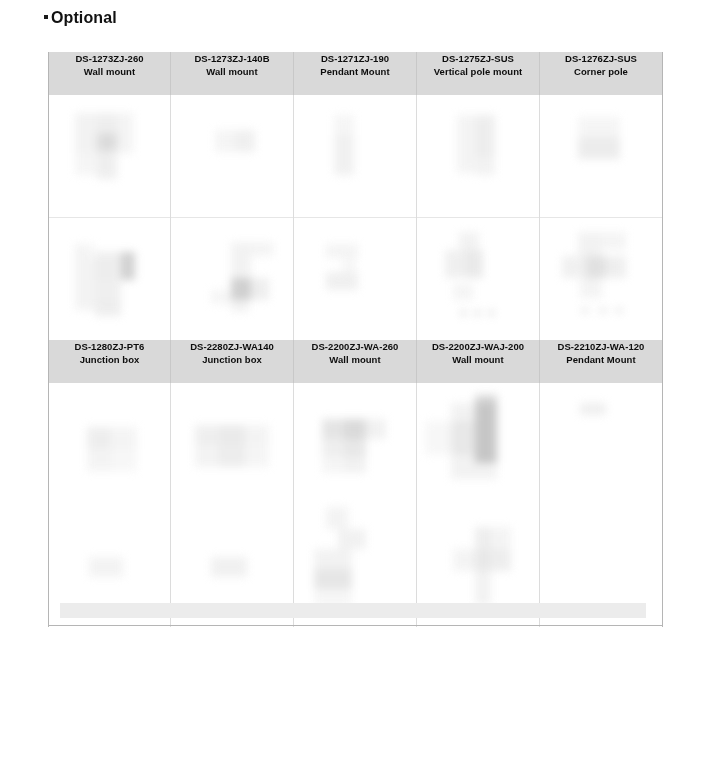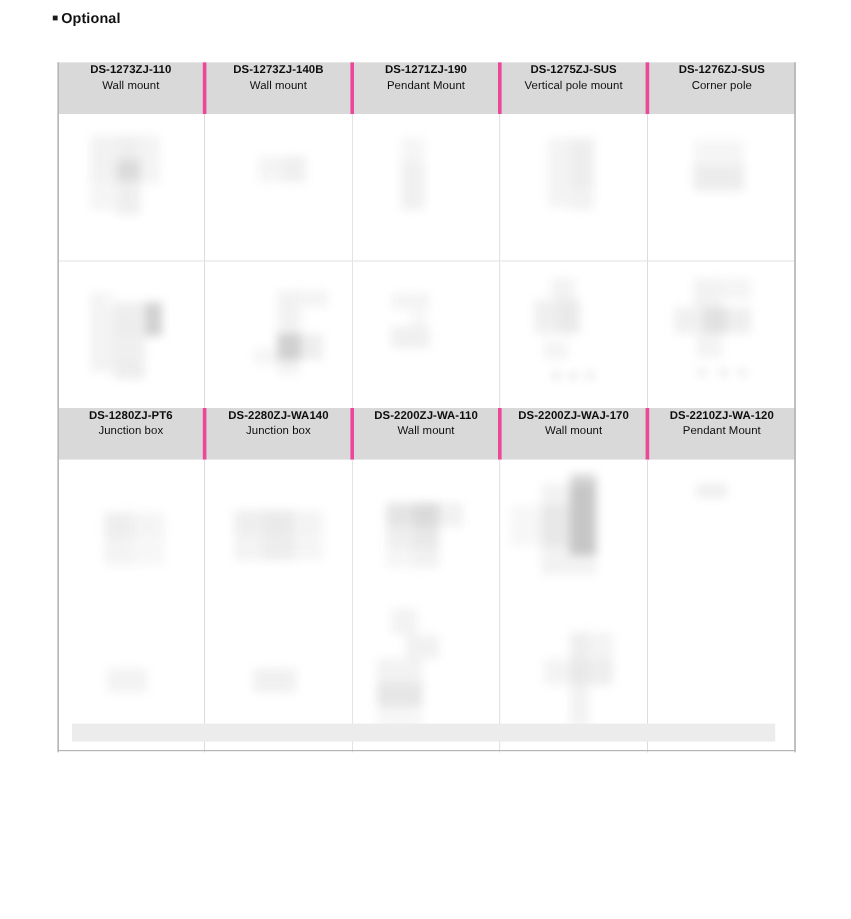--- a/index.html
+++ b/index.html
@@ -44,21 +44,21 @@
     margin-bottom: 1px;
   }
   .h-title {
     font-size: 14.5px;
     font-weight: bold;
     letter-spacing: 0.1px;
     line-height: 1.2;
     color: #111111;
   }
   .h-sub {
-    font-size: 12px;
+    font-size: 16px;
     font-weight: bold;
     letter-spacing: 0.1px;
     line-height: 1.2;
     color: #111111;
   }
 
   
   .acc-table {
     position: absolute;
     left: 48px;
@@ -70,35 +70,35 @@
   .acc-table td {
     padding: 0;
     vertical-align: top;
   }
 
   .hdr-cell {
     background: #d9d9d9;
     height: 43px;
     text-align: center;
     vertical-align: middle;
-    border-left: 3px solid #ec4899;
+    border-left: 1px solid #ec4899;
     border-right: 1px solid #c8c8c8;
   }
   .hdr-cell:first-child { border-left: 1px solid #b5b5b5; }
   .hdr-cell:last-child  { border-right: 1px solid #b5b5b5; }
   .hdr-model {
     font-size: 9.5px;
     font-weight: bold;
     line-height: 13px;
     color: #0d0d0d;
     letter-spacing: 0.05px;
   }
   .hdr-desc {
     font-size: 9.5px;
-    font-weight: normal;
+    font-weight: bold;
     line-height: 13px;
     color: #0d0d0d;
     letter-spacing: 0.05px;
   }
 
   .img-cell {
     height: 122px;
     border-left: 1px solid #dcdcdc;
     border-right: 1px solid #dcdcdc;
     position: relative;
@@ -152,21 +152,21 @@
     <col style="width:122px">
       <col style="width:123px">
       <col style="width:123px">
       <col style="width:123px">
       <col style="width:123px">
   </colgroup>
 
   <tbody>
       <tr>
     <td class="hdr-cell">
-      <div class="hdr-model">DS-1273ZJ-110</div>
+      <div class="hdr-model">DS-1273ZJ-260</div>
       <div class="hdr-desc">Wall mount</div>
     </td>
     <td class="hdr-cell">
       <div class="hdr-model">DS-1273ZJ-140B</div>
       <div class="hdr-desc">Wall mount</div>
     </td>
     <td class="hdr-cell">
       <div class="hdr-model">DS-1271ZJ-190</div>
       <div class="hdr-desc">Pendant Mount</div>
     </td>
@@ -277,25 +277,25 @@
   <tr>
     <td class="hdr-cell">
       <div class="hdr-model">DS-1280ZJ-PT6</div>
       <div class="hdr-desc">Junction box</div>
     </td>
     <td class="hdr-cell">
       <div class="hdr-model">DS-2280ZJ-WA140</div>
       <div class="hdr-desc">Junction box</div>
     </td>
     <td class="hdr-cell">
-      <div class="hdr-model">DS-2200ZJ-WA-110</div>
+      <div class="hdr-model">DS-2200ZJ-WA-260</div>
       <div class="hdr-desc">Wall mount</div>
     </td>
     <td class="hdr-cell">
-      <div class="hdr-model">DS-2200ZJ-WAJ-170</div>
+      <div class="hdr-model">DS-2200ZJ-WAJ-200</div>
       <div class="hdr-desc">Wall mount</div>
     </td>
     <td class="hdr-cell">
       <div class="hdr-model">DS-2210ZJ-WA-120</div>
       <div class="hdr-desc">Pendant Mount</div>
     </td>
   </tr>
 
   <tr>
     <td class="img-cell">

